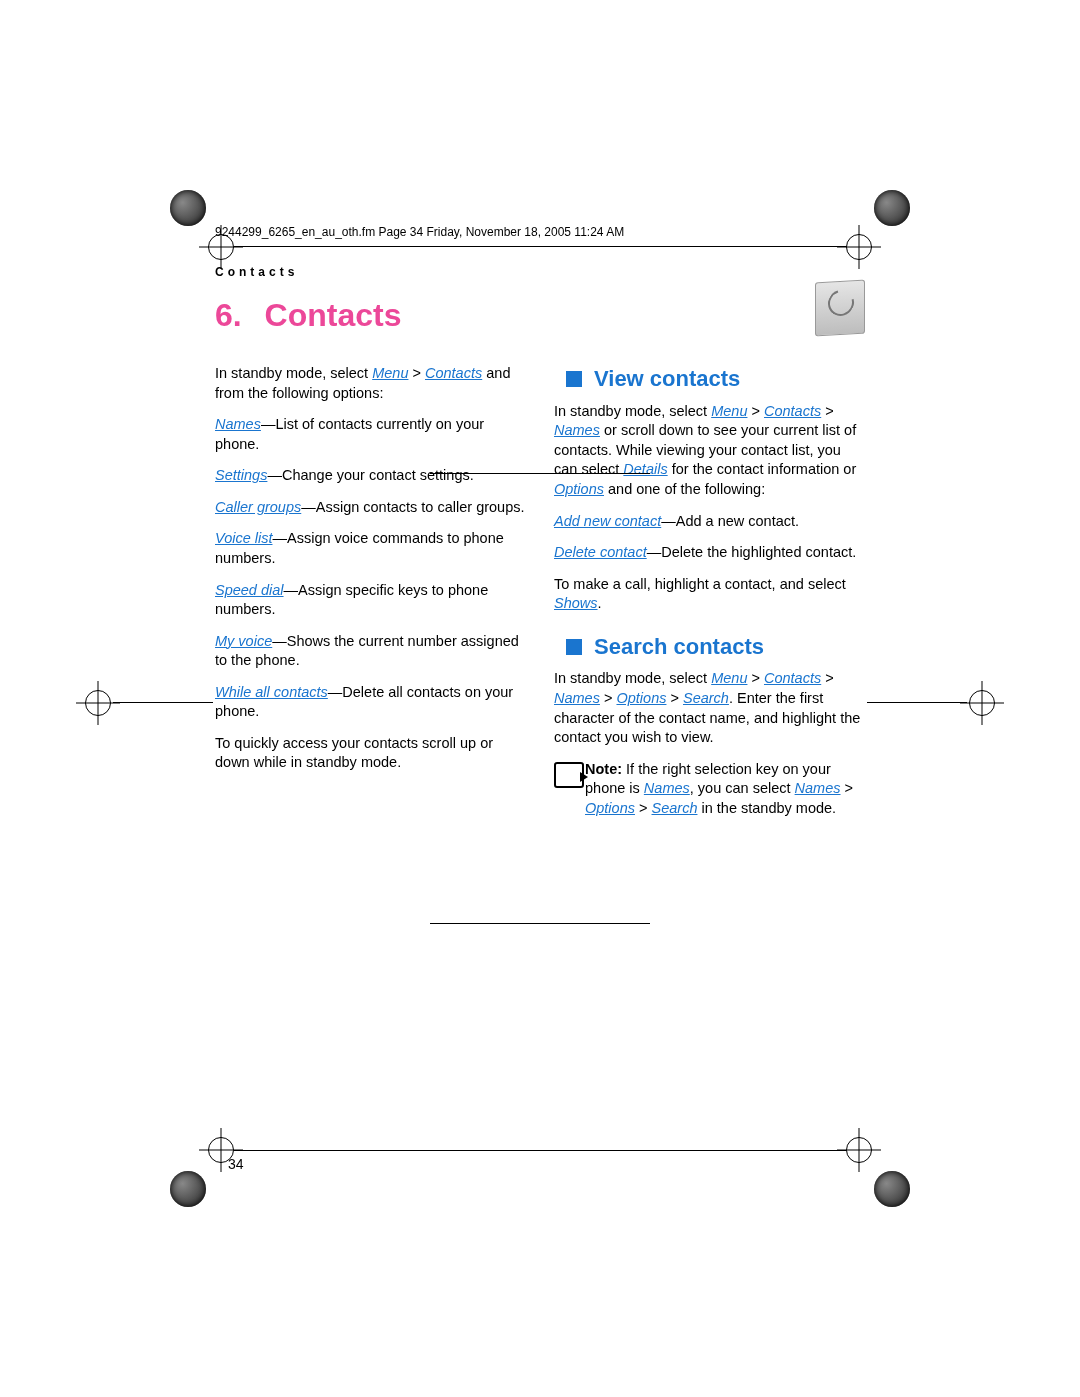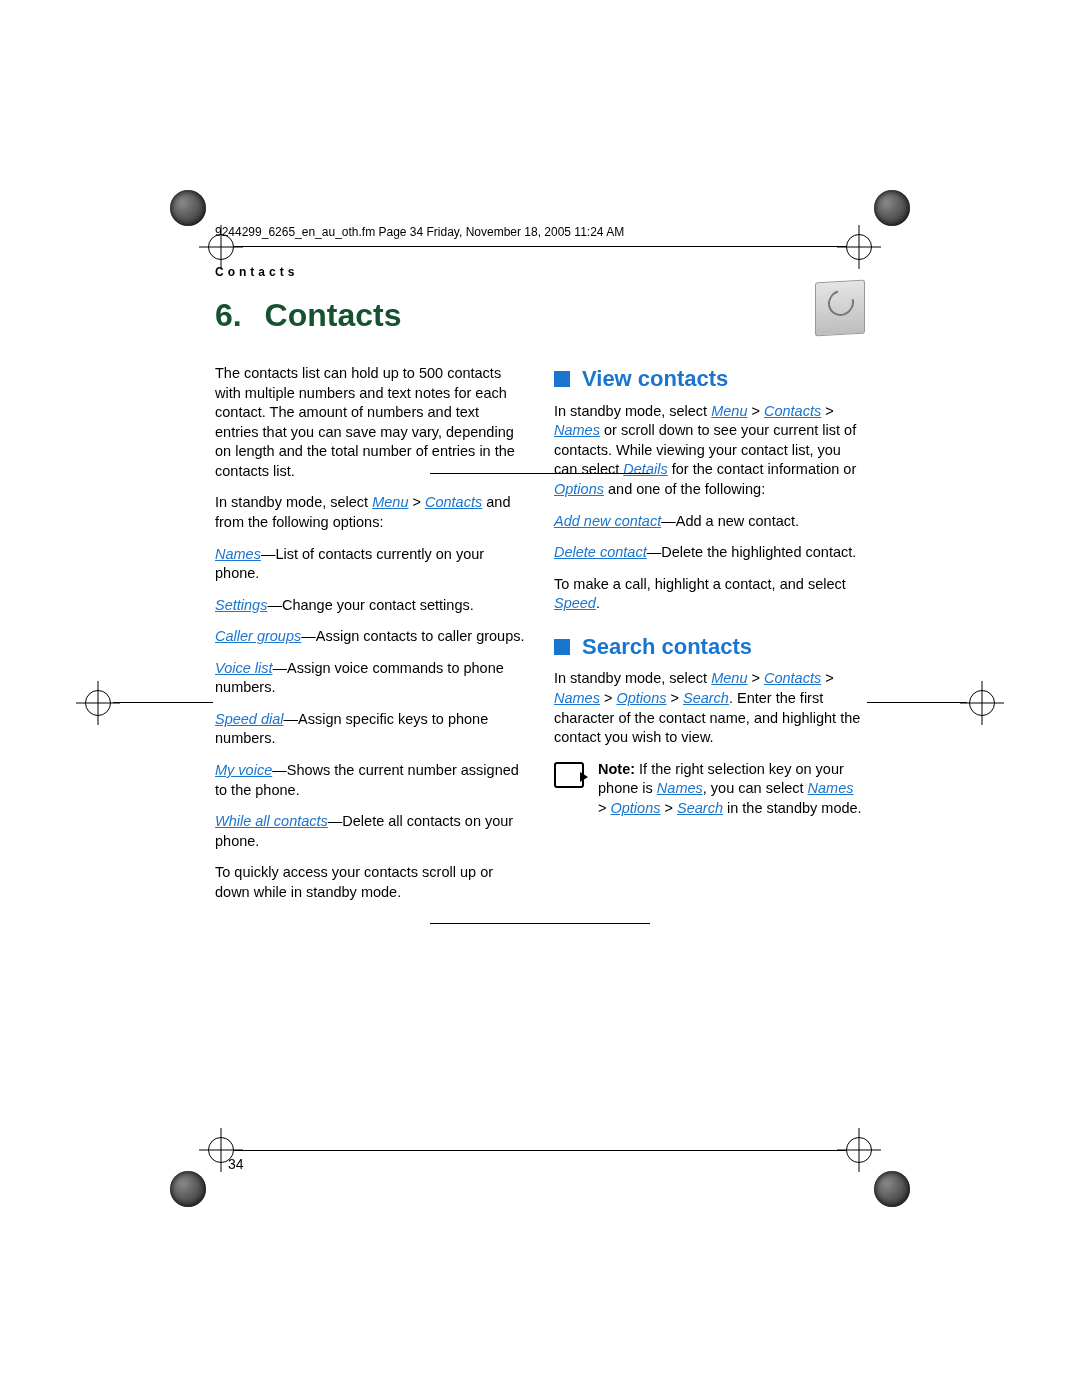--- a/index.html
+++ b/index.html
@@ -63,21 +63,21 @@
     color: #000;
     margin-bottom: 26px;
   }
   .running-head {
     font-size: 12px;
     letter-spacing: 4px;
     font-weight: bold;
     margin-bottom: 18px;
   }
   h1.chapter {
-    color: #14532d;
+    color: #ec4899;
     font-size: 32px;
     font-weight: bold;
     margin: 0 0 30px 0;
   }
   .chapter-icon {
     position: absolute;
     top: 56px;
     right: 0;
     width: 48px;
     height: 52px;
@@ -101,32 +101,32 @@
     gap: 28px;
     font-size: 14.5px;
     line-height: 1.35;
   }
   .col { flex: 1; }
   .col p { margin: 0 0 12px 0; }
   h2.section {
     color: #1a75cf;
     font-size: 22px;
     font-weight: bold;
-    margin: 0 0 8px 0;
+    margin: 0 0 8px 12px;
   }
   h2.section::before{
     content:"";
     display:inline-block;
     width:16px; height:16px;
     background:#1a75cf;
     margin-right:12px;
     vertical-align: -1px;
   }
   .term { color: #1a75cf; font-style: italic; text-decoration: underline; }
-  .note-row { display:flex; gap:14px; align-items:flex-start;}
+  .note-row { display:flex; gap:1px; align-items:flex-start;}
   .note-icon {
     flex:0 0 26px; height:22px;
     border:2px solid #000;
     border-radius:3px;
     position:relative;
     margin-top:2px;
   }
   .note-icon::after{
     content:"";
     position:absolute;
@@ -180,42 +180,41 @@
 
   <div class="chapter-icon"></div>
   <h1 class="chapter">
     <span>6.</span>
     <span style="margin-left:14px;">Contacts</span>
   </h1>
 
   <div class="cols">
 
     <div class="col">
-      <p>The contacts list can hold up to 500 contacts with multiple numbers and text notes for each contact. The amount of numbers and text entries that you can save may vary, depending on length and the total number of entries in the contacts list.</p>
       <p>
         <span>In standby mode, select </span><span class="term">Menu</span><span> &gt; </span><span class="term">Contacts</span><span> and from the following options:</span>
       </p>
       <p><span class="term">Names</span><span>—List of contacts currently on your phone.</span></p>
       <p><span class="term">Settings</span><span>—Change your contact settings.</span></p>
       <p><span class="term">Caller groups</span><span>—Assign contacts to caller groups.</span></p>
       <p><span class="term">Voice list</span><span>—Assign voice commands to phone numbers.</span></p>
       <p><span class="term">Speed dial</span><span>—Assign specific keys to phone numbers.</span></p>
       <p><span class="term">My voice</span><span>—Shows the current number assigned to the phone.</span></p>
       <p><span class="term">While all contacts</span><span>—Delete all contacts on your phone.</span></p>
       <p>To quickly access your contacts scroll up or down while in standby mode.</p>
     </div>
 
     <div class="col">
       <h2 class="section">View contacts</h2>
       <p>
         <span>In standby mode, select </span><span class="term">Menu</span><span> &gt; </span><span class="term">Contacts</span><span> &gt; </span><span class="term">Names</span><span> or scroll down to see your current list of contacts. While viewing your contact list, you can select </span><span class="term">Details</span><span> for the contact information or </span><span class="term">Options</span><span> and one of the following:</span>
       </p>
       <p><span class="term">Add new contact</span><span>—Add a new contact.</span></p>
       <p><span class="term">Delete contact</span><span>—Delete the highlighted contact.</span></p>
-      <p><span>To make a call, highlight a contact, and select </span><span class="term">Speed</span><span>.</span></p>
+      <p><span>To make a call, highlight a contact, and select </span><span class="term">Shows</span><span>.</span></p>
 
       <h2 class="section" style="margin-top:18px;">Search contacts</h2>
       <p>
         <span>In standby mode, select </span><span class="term">Menu</span><span> &gt; </span><span class="term">Contacts</span><span> &gt; </span><span class="term">Names</span><span> &gt; </span><span class="term">Options</span><span> &gt; </span><span class="term">Search</span><span>. Enter the first character of the contact name, and highlight the contact you wish to view.</span>
       </p>
       <div class="note-row">
         <div class="note-icon"></div>
         <p style="margin:0;">
           <strong>Note:</strong><span> If the right selection key on your phone is </span><span class="term">Names</span><span>, you can select </span><span class="term">Names</span><span> &gt; </span><span class="term">Options</span><span> &gt; </span><span class="term">Search</span><span> in the standby mode.</span>
         </p>

